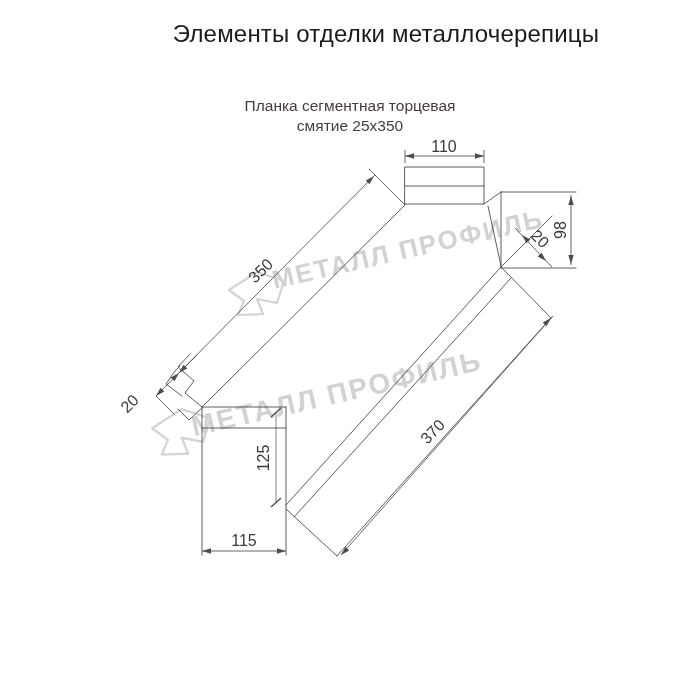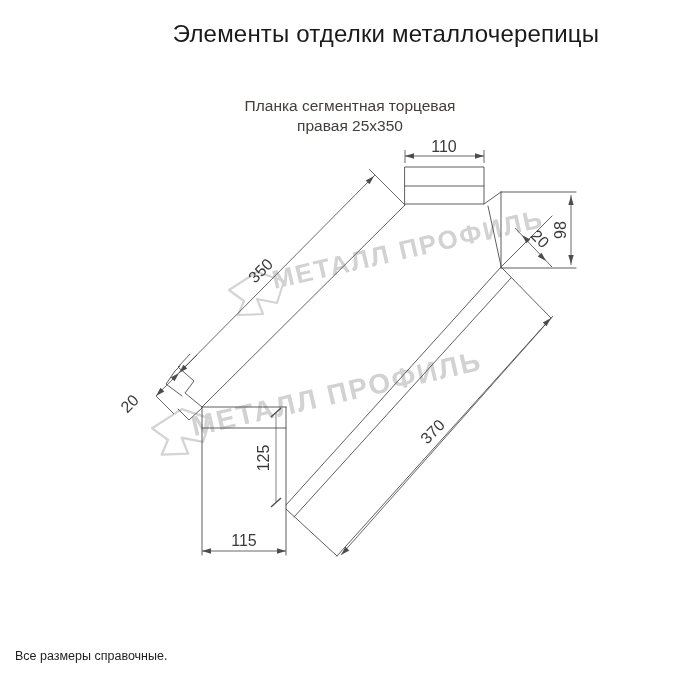--- a/index.html
+++ b/index.html
@@ -29,21 +29,21 @@
     font-weight:bold;fill:#d2d2d2;letter-spacing:2px;
   }
 </style>
 </head>
 <body>
 
 <div class="page-title">Элементы отделки металлочерепицы</div>
 
 <div class="subtitle">
   <div>Планка сегментная торцевая</div>
-  <div>правая 25х350</div>
+  <div>смятие 25х350</div>
 </div>
 
 <svg class="drawing" width="700" height="700" viewBox="0 0 700 700">
   <defs>
     <path id="ah" d="M0,0 L9,-2.7 L9,2.7 Z" fill="#4d4d4d"></path>
     <path id="mplogo" d="M1,20 L29,2 L56,11 L49,33 L29,29 L35,44 L10,45 L16,31 Z" fill="none" stroke="#d4d4d4" stroke-width="2.2" stroke-linejoin="round"></path>
   </defs>
 
   <g>
     <use href="#mplogo" x="0" y="0" transform="translate(228,270)"></use>
@@ -129,14 +129,13 @@
     <text class="dim" x="130" y="409" text-anchor="middle" transform="rotate(-45 130 404)">20</text>
     <text class="dim" x="560" y="236" text-anchor="middle" transform="rotate(-90 560 230)">98</text>
     <text class="dim" x="539" y="244" text-anchor="middle" transform="rotate(45 539 240)">20</text>
     <text class="dim" x="264" y="463" text-anchor="middle" transform="rotate(-90 264 458)">125</text>
     <text class="dim" x="433" y="437" text-anchor="middle" transform="rotate(-46 433 432)">370</text>
     <text class="dim" x="244" y="546" text-anchor="middle">115</text>
   </g>
 </svg>
 
 <div class="footer">
-  <div>Все размеры справочные.</div>
 </div>
 
 </body></html>

